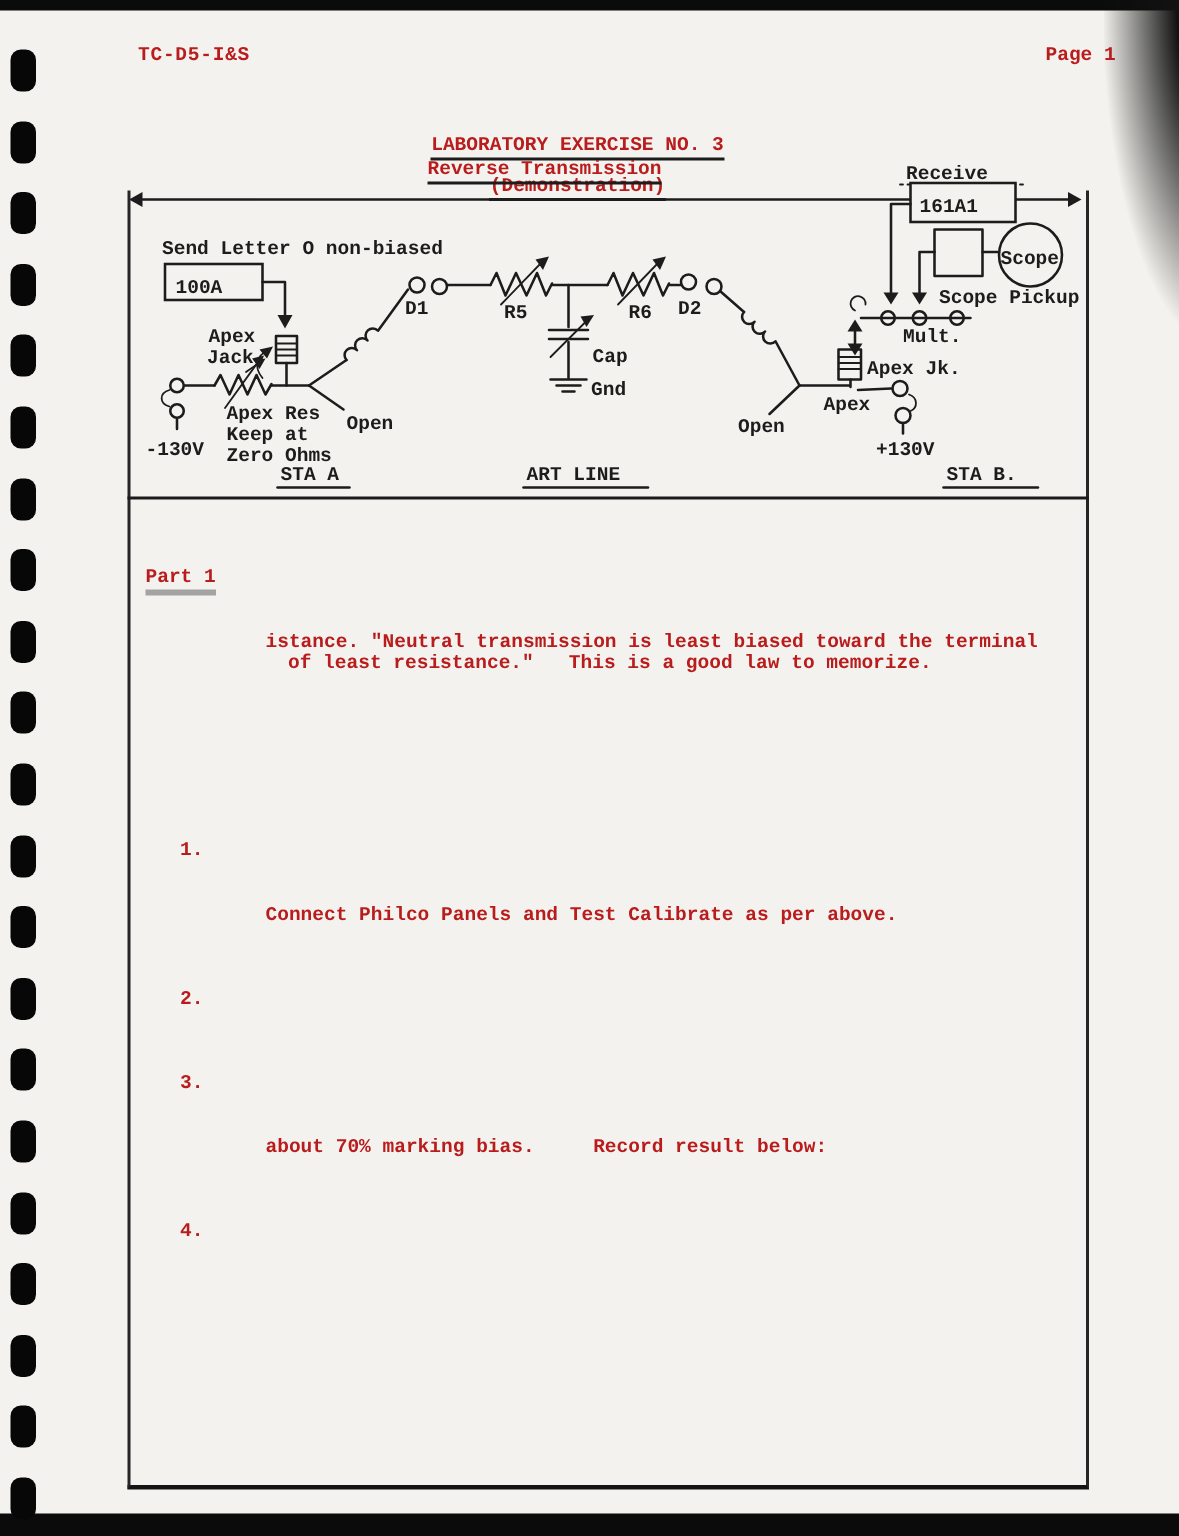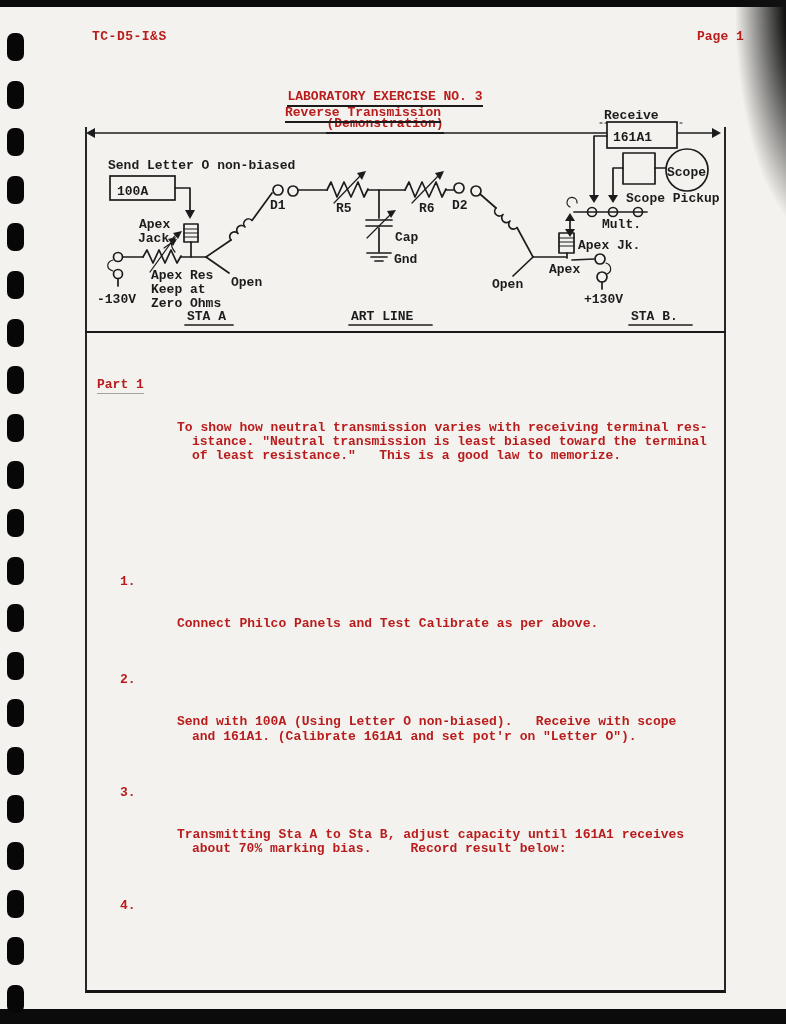--- a/index.html
+++ b/index.html
@@ -19,21 +19,21 @@
   .title-line{top:58px;margin-top:31px;}
   .subtitle-line{top:76px;margin-top:40px;}
   .section-line{top:105px;transform:translateX(-22px);}
   
   .box{position:absolute;left:85px;top:127px;width:637px;height:863px;
        border-left:2px solid #262626;border-right:2px solid #262626;border-bottom:3px solid #141414;}
   .sep{position:absolute;top:204px;left:-2px;right:-2px;height:2px;background:#1a1a1a;}
   .body{position:absolute;top:209px;left:0;right:0;font-size:13px;line-height:14.1px;white-space:pre;}
   .row{display:flex;}
   .part-label{margin-left:10px;width:80px;flex:none;}
-  .part-label span{border-bottom:1px solid #a3a3a3;padding-bottom:1px;}
+  .part-label span{border-bottom:4px solid #a3a3a3;padding-bottom:1px;}
   .lines .line+.line{padding-left:15px;}
   .steps{margin-top:13px;}
   .step{display:flex;}
   .step .num{margin-left:33px;width:57px;flex:none;}
   .gap{margin-top:13px;}
   
   .diagram{position:absolute;left:0;top:0;width:786px;height:335px;}
   .diagram text{font-family:"Liberation Mono","DejaVu Sans Mono",monospace;font-weight:700;font-size:13px;fill:#1c1c1c;}
   .diagram .w{fill:none;stroke:#1c1c1c;stroke-width:1.7;stroke-linecap:round;stroke-linejoin:round;}
   .diagram .thin{stroke-width:1.2;}
@@ -217,45 +217,42 @@
   </svg>
 
   <div class="box">
     <div class="sep"></div>
     <div class="body">
 
       <div class="row">
         <div class="part-label"><span>Part 1</span></div>
         <div class="lines">
           
-        <div class="line">To show how neutral transmission varies with receiving terminal res-</div><div class="line">istance. "Neutral transmission is least biased toward the terminal</div><div class="line">of least resistance."   This is a good law to memorize.</div></div>
+        <div class="line">istance. "Neutral transmission is least biased toward the terminal</div><div class="line">of least resistance."   This is a good law to memorize.</div></div>
       </div>
 
       <div class="steps">
         
       
           <div class="step">
             <div class="num">1.</div>
             <div class="lines">
               
             <div class="line">Connect Philco Panels and Test Calibrate as per above.</div></div>
           </div>
         
           <div class="step">
             <div class="num">2.</div>
-            <div class="lines">
-              
-            <div class="line">Send with 100A (Using Letter O non-biased).   Receive with scope</div><div class="line">and 161A1. (Calibrate 161A1 and set pot'r on "Letter O").</div></div>
           </div>
         
           <div class="step">
             <div class="num">3.</div>
             <div class="lines">
               
-            <div class="line">Transmitting Sta A to Sta B, adjust capacity until 161A1 receives</div><div class="line">about 70% marking bias.     Record result below:</div></div>
+            <div class="line">about 70% marking bias.     Record result below:</div></div>
           </div>
         
           <div class="step">
             <div class="num">4.</div>
           </div>
         
           <div class="step note gap">
             <div class="num"></div>
             <div class="lines">
               

